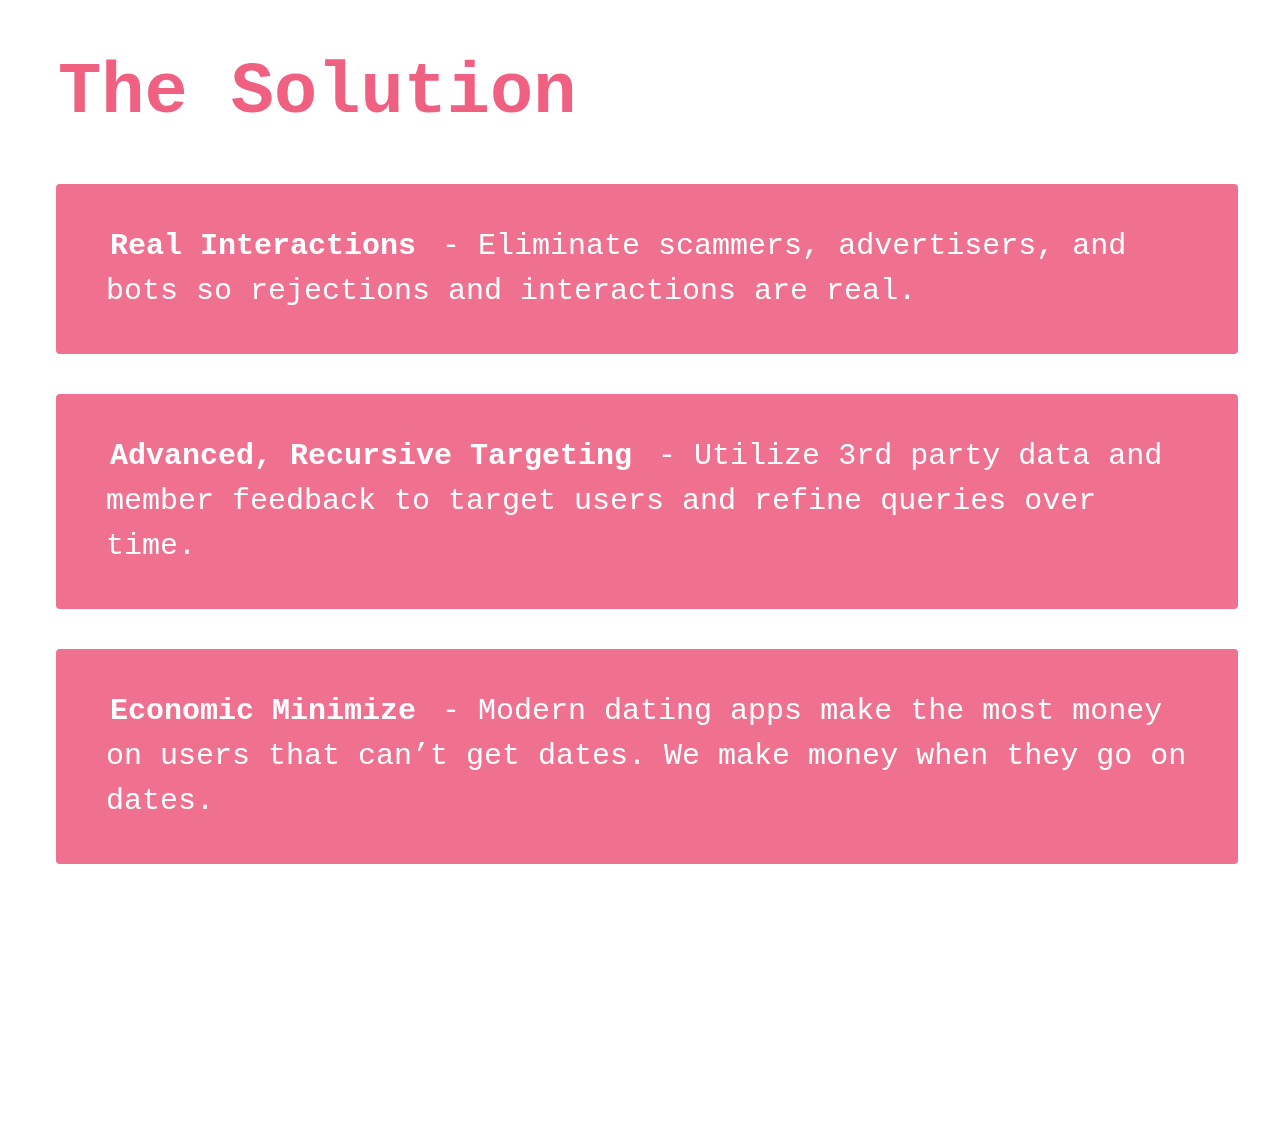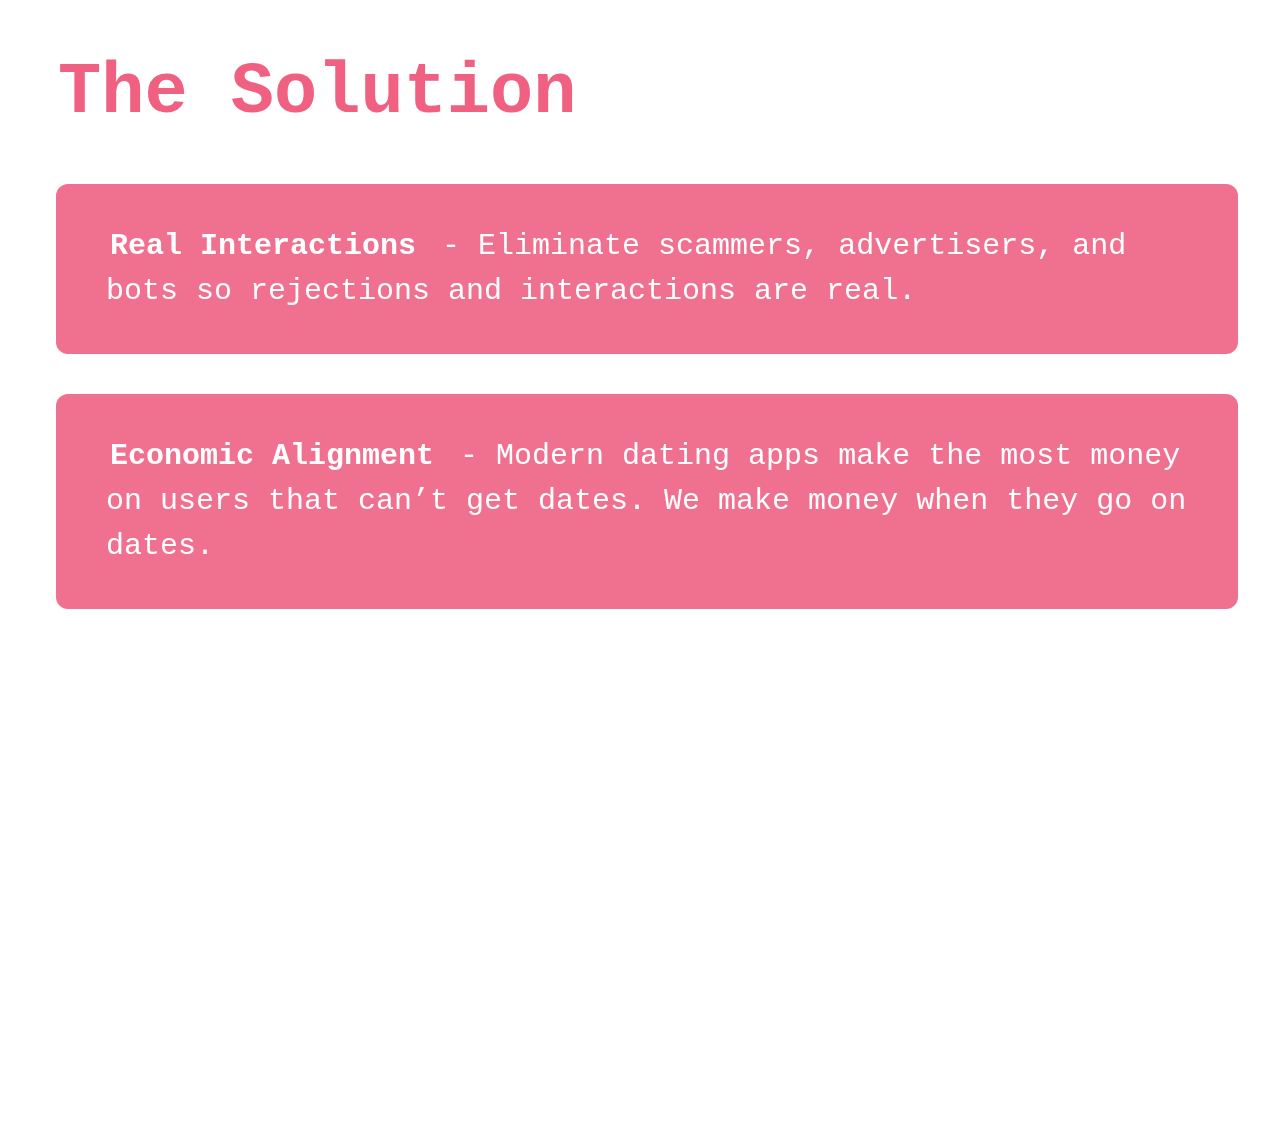--- a/index.html
+++ b/index.html
@@ -20,21 +20,21 @@
       color: #f06080;
       font-size: 72px;
       font-weight: 700;
       font-family: 'Courier New', Courier, monospace;
       margin-bottom: 50px;
       margin-left: 10px;
     }
 
     .card {
       background-color: #f07090;
-      border-radius: 12px;
+      border-radius: 4px;
       padding: 40px 50px;
       margin-bottom: 40px;
       color: #ffffff;
       font-size: 30px;
       line-height: 1.5;
       font-family: 'Courier New', Courier, monospace;
     }
 
     .card-title {
       font-weight: 700;
@@ -52,19 +52,22 @@
 <body>
 
 <h1 class="page-title">The Solution</h1>
 
 <div>
 
   <div class="card">
     <span class="card-title">Real Interactions</span><span class="card-text"> - Eliminate scammers, advertisers, and bots so rejections and interactions are real.</span>
   </div>
 
+  <div class="card">
+    <span class="card-title">Advanced, Recursive Targeting</span><span class="card-text"> - Utilize 3rd party data and member feedback to target users and refine queries over time.</span>
+  </div>
 
 
   <div class="card">
-    <span class="card-title">Economic Alignment</span><span class="card-text"> - Modern dating apps make the most money on users that can’t get dates. We make money when they go on dates.</span>
+    <span class="card-title">Economic Minimize</span><span class="card-text"> - Modern dating apps make the most money on users that can’t get dates. We make money when they go on dates.</span>
   </div>
 
 </div>
 
 </body></html>

